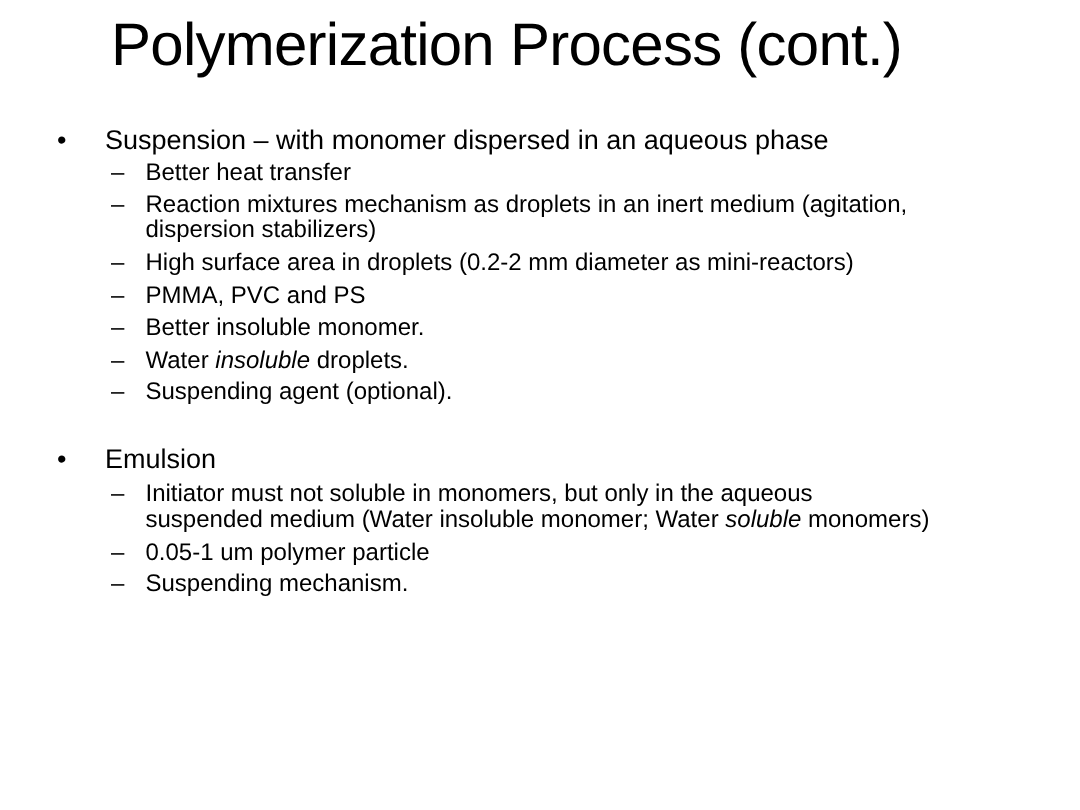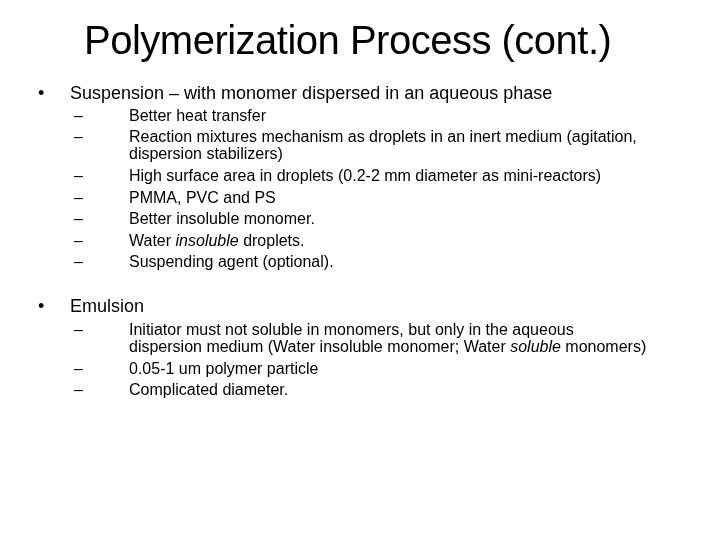--- a/index.html
+++ b/index.html
@@ -1,25 +1,25 @@
 <!DOCTYPE html>
 <html><head>
 <meta charset="utf-8">
 <style>
   html, body { margin: 0; padding: 0; background: #ffffff; }
   body { width: 720px; height: 540px; position: relative; overflow: hidden;
          font-family: "Liberation Sans", sans-serif; color: #000; }
   .title { position: absolute; left: 74px; top: 2px; font-size: 40px; line-height: 56px;
-           letter-spacing: -0.5px; font-weight: normal; margin: 10px; }
+           letter-spacing: -0.5px; font-weight: normal; margin: 0; }
   .l1 { position: absolute; left: 38px; font-size: 18px; line-height: 20px; }
   .l1 .bullet { position: absolute; left: 0; width: 20px; }
   .l1 .txt { position: absolute; left: 32px; white-space: nowrap; }
   .l2 { position: absolute; left: 74px; font-size: 16px; line-height: 17px; }
   .l2 .dash { position: absolute; left: 0; }
-  .l2 .txt { position: absolute; left: 23px; white-space: nowrap; margin-left: 32px; }
+  .l2 .txt { position: absolute; left: 23px; white-space: nowrap; }
   em { }
 </style>
 </head>
 <body>
 
 <h1 class="title">Polymerization Process (cont.)</h1>
 
 <div class="l1" style="top:83px;">
   <span class="bullet">•</span>
   <span class="txt">Suspension – with monomer dispersed in an aqueous phase</span>
@@ -62,24 +62,24 @@
 </div>
 
 <div class="l1" style="top:296px;">
   <span class="bullet">•</span>
   <span class="txt">Emulsion</span>
 </div>
 
 <div class="l2" style="top:321px;">
   <span class="dash">–</span>
   <span class="txt">Initiator must not soluble in monomers, but only in the aqueous</span>
-  <span class="txt" style="top:17px;"><span>dispersion medium (Water insoluble monomer; Water </span><em>soluble</em><span> monomers)</span></span>
+  <span class="txt" style="top:17px;"><span>suspended medium (Water insoluble monomer; Water </span><em>soluble</em><span> monomers)</span></span>
 </div>
 
 <div class="l2" style="top:360px;">
   <span class="dash">–</span>
   <span class="txt">0.05-1 um polymer particle</span>
 </div>
 
 <div class="l2" style="top:381px;">
   <span class="dash">–</span>
-  <span class="txt">Complicated diameter.</span>
+  <span class="txt">Suspending mechanism.</span>
 </div>
 
 </body></html>

